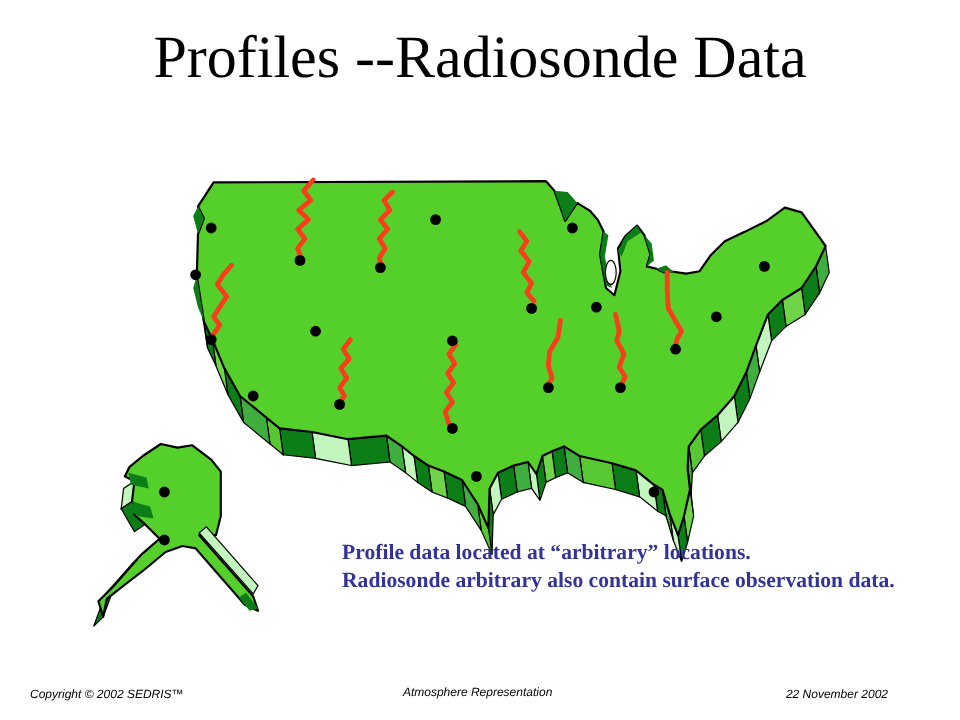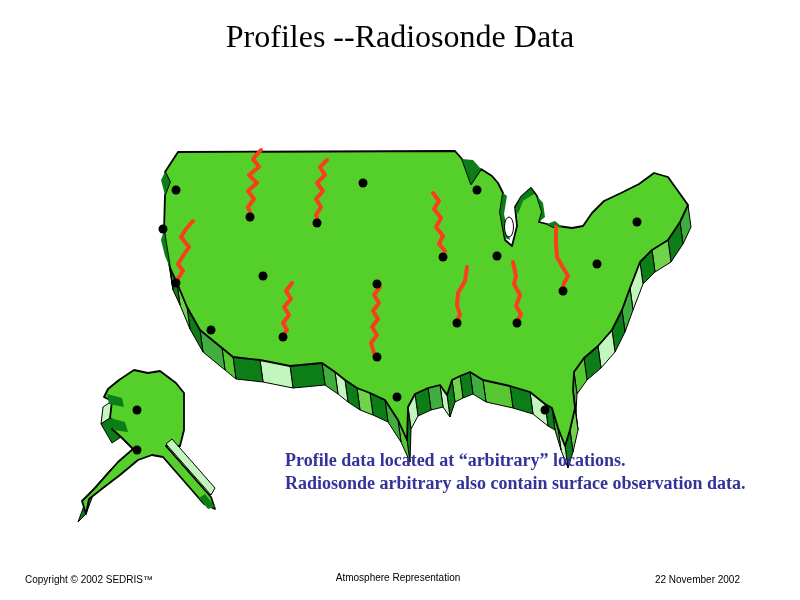--- a/index.html
+++ b/index.html
@@ -10,21 +10,21 @@
     overflow:hidden;
     font-family:"Liberation Serif", serif;
   }
   .slide-title{
     position:absolute;
     left:0;top:18px;width:800px;
     margin:0;
     text-align:center;
     font-family:"Liberation Serif", serif;
     font-weight:400;
-    font-size:32px;
+    font-size:50px;
     color:#000000;
     letter-spacing:0px;
     white-space:nowrap;
   }
   #map-svg{
     position:absolute;left:0;top:0;width:800px;height:600px;
   }
   .body-text{
     position:absolute;
     left:273px;top:449px;
@@ -36,20 +36,21 @@
     margin-left:12px;
   }
   .body-text p{margin:0;line-height:23px;white-space:nowrap;}
   .body-text p.gap{margin-top:17px;}
   .footer{
     position:absolute;
     font-family:"Liberation Sans", sans-serif;
     font-size:10px;
     color:#000000;
     white-space:nowrap;
+    font-style:italic;
   }
   .footer-left{left:25px;bottom:15px;}
   .footer-center{left:16px;right:20px;bottom:17px;text-align:center;}
   .footer-right{right:60px;bottom:15px;}
 </style>
 </head>
 <body>
 
 <div class="slide">
 

